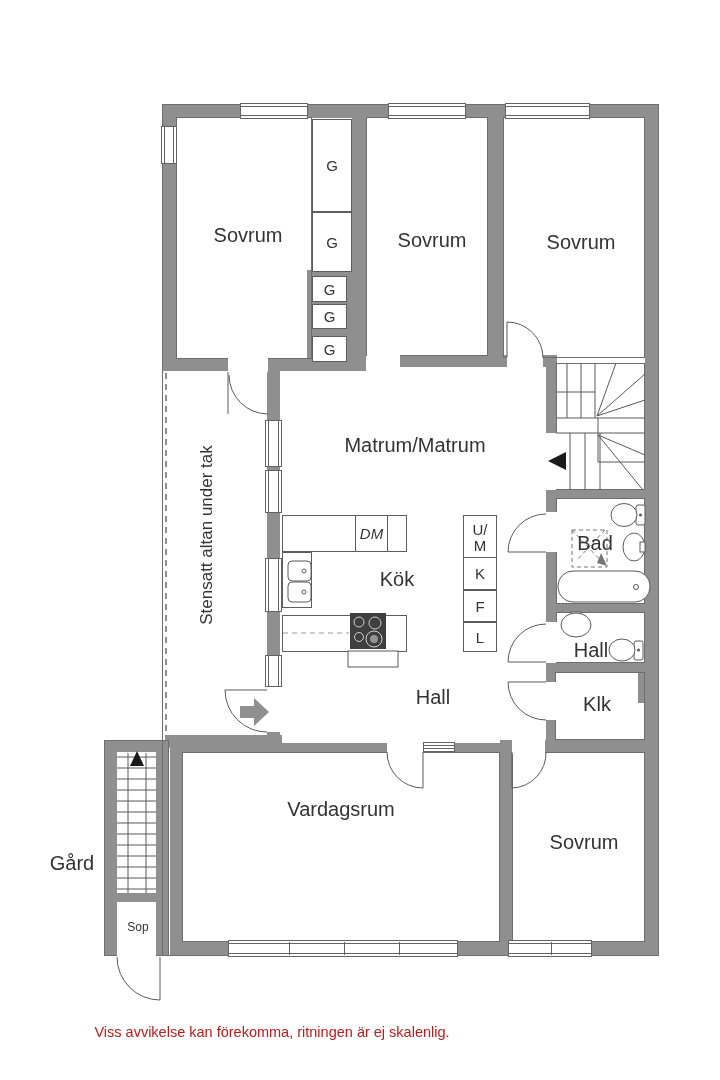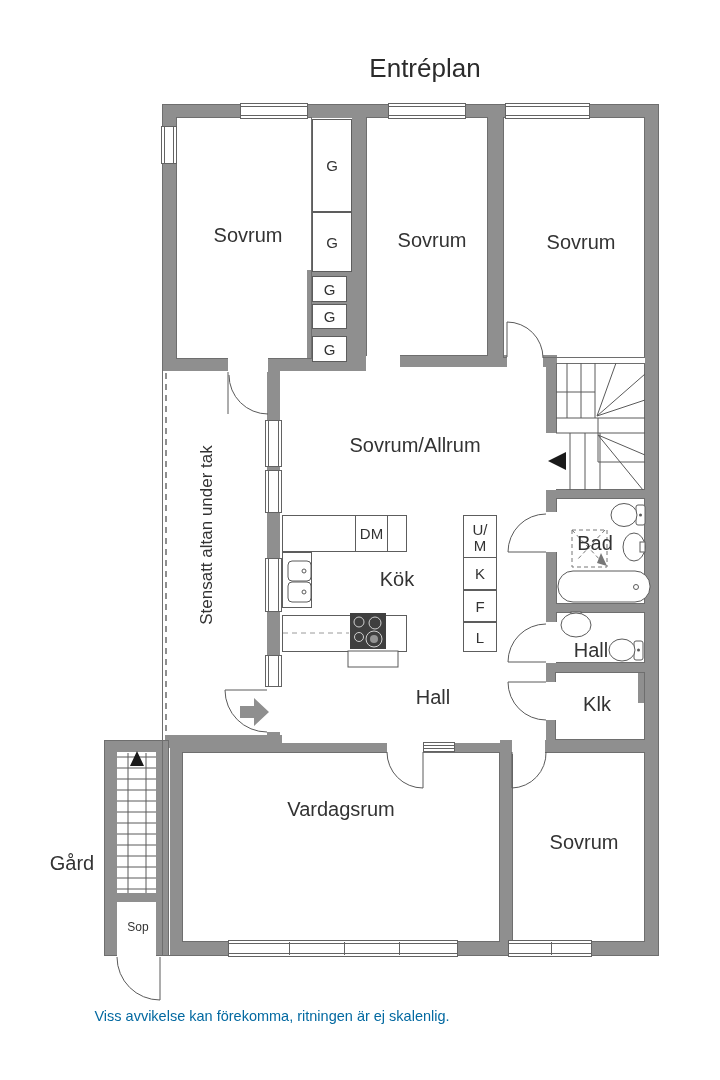--- a/index.html
+++ b/index.html
@@ -2,35 +2,35 @@
 <html><head>
 <meta charset="utf-8">
 <style>
   html,body{margin:0;padding:0;background:#fff;}
   .plan{position:relative;width:720px;height:1080px;background:#fff;
         font-family:"Liberation Sans",sans-serif;overflow:hidden;}
   .w{position:absolute;display:block;background:#8f8f8f;z-index:1;}
   .box{position:absolute;background:#fff;border:1px solid #5d5d5d;display:flex;
        align-items:center;justify-content:center;font-size:15px;color:#333;
        z-index:2;box-sizing:border-box;}
-  .dm{border-top:none;border-bottom:none;background:transparent;}
+  .dm{border-top:none;border-bottom:none;background:transparent;font-style:italic;}
   .um{word-break:break-all;line-height:1.05;padding:0 7px;text-align:center;}
   .win-h,.win-v{position:absolute;background:#fff;border:1px solid #636363;
        box-sizing:border-box;z-index:6;}
   .win-h::before{content:"";position:absolute;left:0;right:0;top:2px;border-top:1px solid #636363;}
   .win-h::after{content:"";position:absolute;left:0;right:0;bottom:2px;border-top:1px solid #636363;}
   .win-v::before{content:"";position:absolute;top:0;bottom:0;left:2px;border-left:1px solid #636363;}
   .win-v::after{content:"";position:absolute;top:0;bottom:0;right:2px;border-left:1px solid #636363;}
   .mull{position:absolute;top:1px;bottom:1px;width:1px;background:#636363;}
   svg.lines{position:absolute;left:0;top:0;z-index:5;pointer-events:none;}
   .lbl{position:absolute;transform:translate(-50%,-50%);font-size:20px;color:#333;
        white-space:nowrap;z-index:10;}
   .lbl.rot{transform:translate(-50%,-50%) rotate(-90deg);}
   .lbl.title{font-size:26px;color:#2b2b2b;}
-  .lbl.note{font-size:14.5px;color:#0369a1;}
+  .lbl.note{font-size:14.5px;color:#b91c1c;margin-top:16px;}
 </style>
 </head>
 <body>
 
 <div class="plan">
 
   <i class="w" style="left:163px;top:105px;width:495px;height:13px"></i>
   <i class="w" style="left:163px;top:105px;width:13px;height:266px"></i>
   <i class="w" style="left:645px;top:105px;width:13px;height:850px"></i>
   <i class="w" style="left:170px;top:942px;width:488px;height:13px"></i>
@@ -203,25 +203,24 @@
           <circle cx="374" cy="639" r="8"></circle>
         </g>
         <circle cx="374" cy="639" r="4" fill="#949494" stroke="none"></circle>
       </g>
       <rect x="348" y="651" width="50" height="16" fill="#ffffff"></rect>
       <path d="M283,633 H349" stroke="#9a9a9a" stroke-dasharray="5,4" fill="none"></path>
     </g>
     <path d="M166,373 V734" stroke="#8f8f8f" stroke-width="2" stroke-dasharray="6,5" fill="none"></path>
   </svg>
 
-  <div class="lbl title" style="left:425px;top:68px">Entréplan</div>
   <div class="lbl" style="left:248px;top:235px">Sovrum</div>
   <div class="lbl" style="left:432px;top:240px">Sovrum</div>
   <div class="lbl" style="left:581px;top:242px">Sovrum</div>
-  <div class="lbl" style="left:415px;top:445px">Sovrum/Allrum</div>
+  <div class="lbl" style="left:415px;top:445px">Matrum/Matrum</div>
   <div class="lbl" style="left:397px;top:579px">Kök</div>
   <div class="lbl" style="left:433px;top:697px">Hall</div>
   <div class="lbl" style="left:595px;top:543px">Bad</div>
   <div class="lbl" style="left:591px;top:650px">Hall</div>
   <div class="lbl" style="left:597px;top:704px">Klk</div>
   <div class="lbl" style="left:341px;top:809px">Vardagsrum</div>
   <div class="lbl" style="left:584px;top:842px">Sovrum</div>
   <div class="lbl" style="left:72px;top:863px">Gård</div>
   <div class="lbl" style="left:138px;top:927px;font-size:12px">Sop</div>
   <div class="lbl rot" style="left:207px;top:535px;font-size:17px">Stensatt altan under tak</div>

